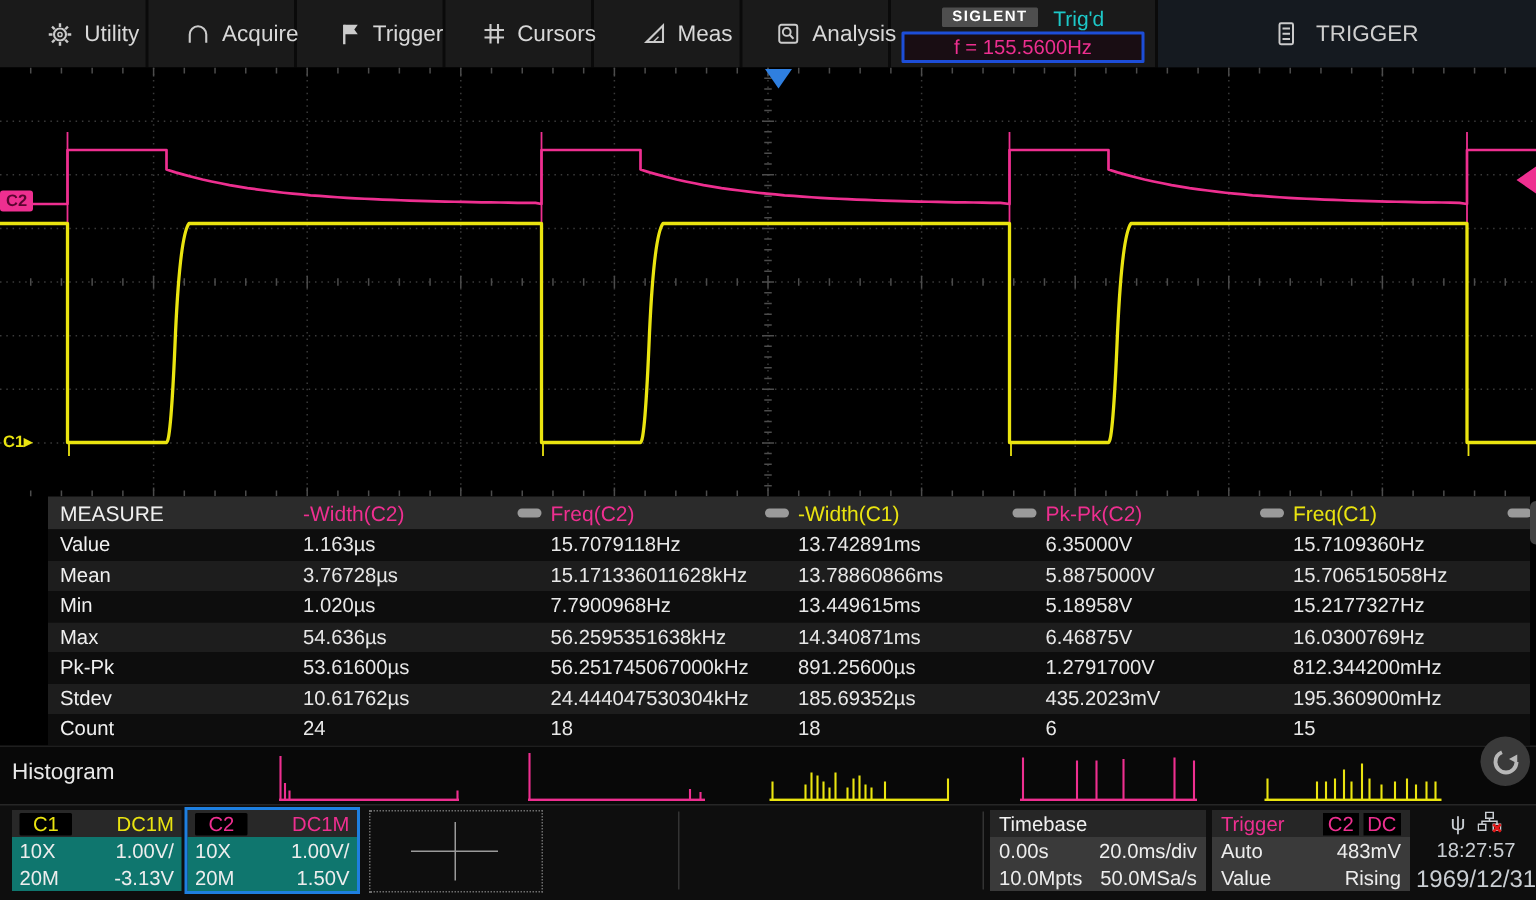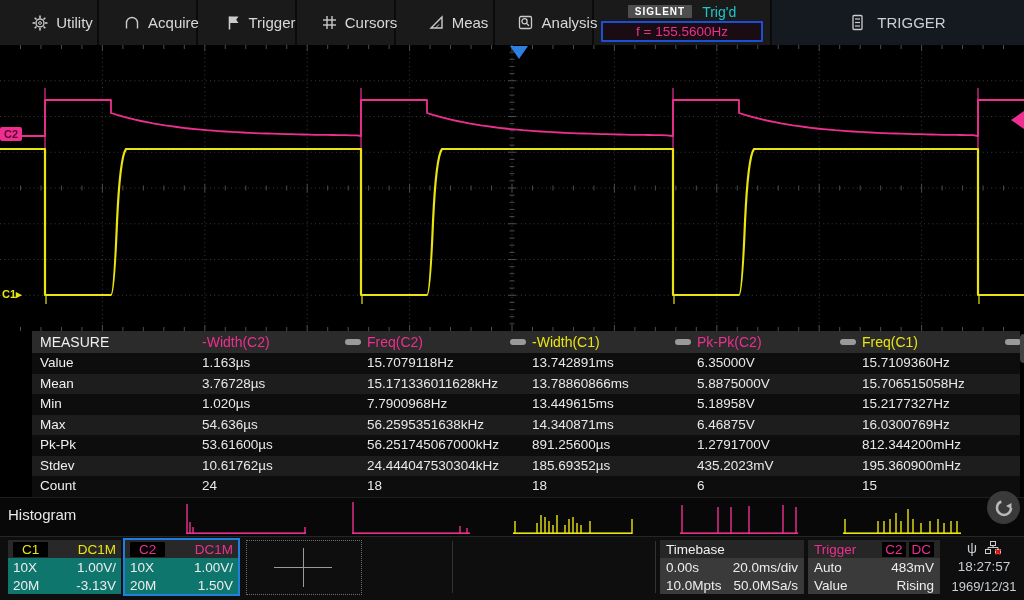--- a/index.html
+++ b/index.html
@@ -63,21 +63,21 @@
   .infobox{position:absolute;top:3px;font-size:13.5px;cursor:pointer;}
   .inforow{display:flex;justify-content:space-between;align-items:center;height:18px;padding:0 6px;background:#3a3a3a;color:#ededed;}
   .inforow.head{background:#262626;}
   .tb-title{color:#f0f0f0;}
   .trg-title{color:#ee2f90;}
   .trgchips{display:flex;gap:3px;}
   .trgchip{background:#000;color:#ee2f90;padding:0 3px;}
   .clock{position:absolute;left:944px;top:2px;width:80px;text-align:center;color:#c9ced3;}
   .clock .icons{display:flex;justify-content:center;align-items:center;gap:8px;height:18px;}
   .clock .t{font-size:13.5px;line-height:20px;}
-  .clock .d{font-size:13px;line-height:19px;}
+  .clock .d{font-size:16px;line-height:19px;}
 </style>
 </head>
 <body>
 
 <div id="app">
 
   <div class="menubar">
     <div class="mitem">
       <svg width="16" height="16" viewBox="0 0 16 16">
         <circle cx="8" cy="8" r="4" fill="none" stroke="#cbcbcb" stroke-width="1.4"></circle>

